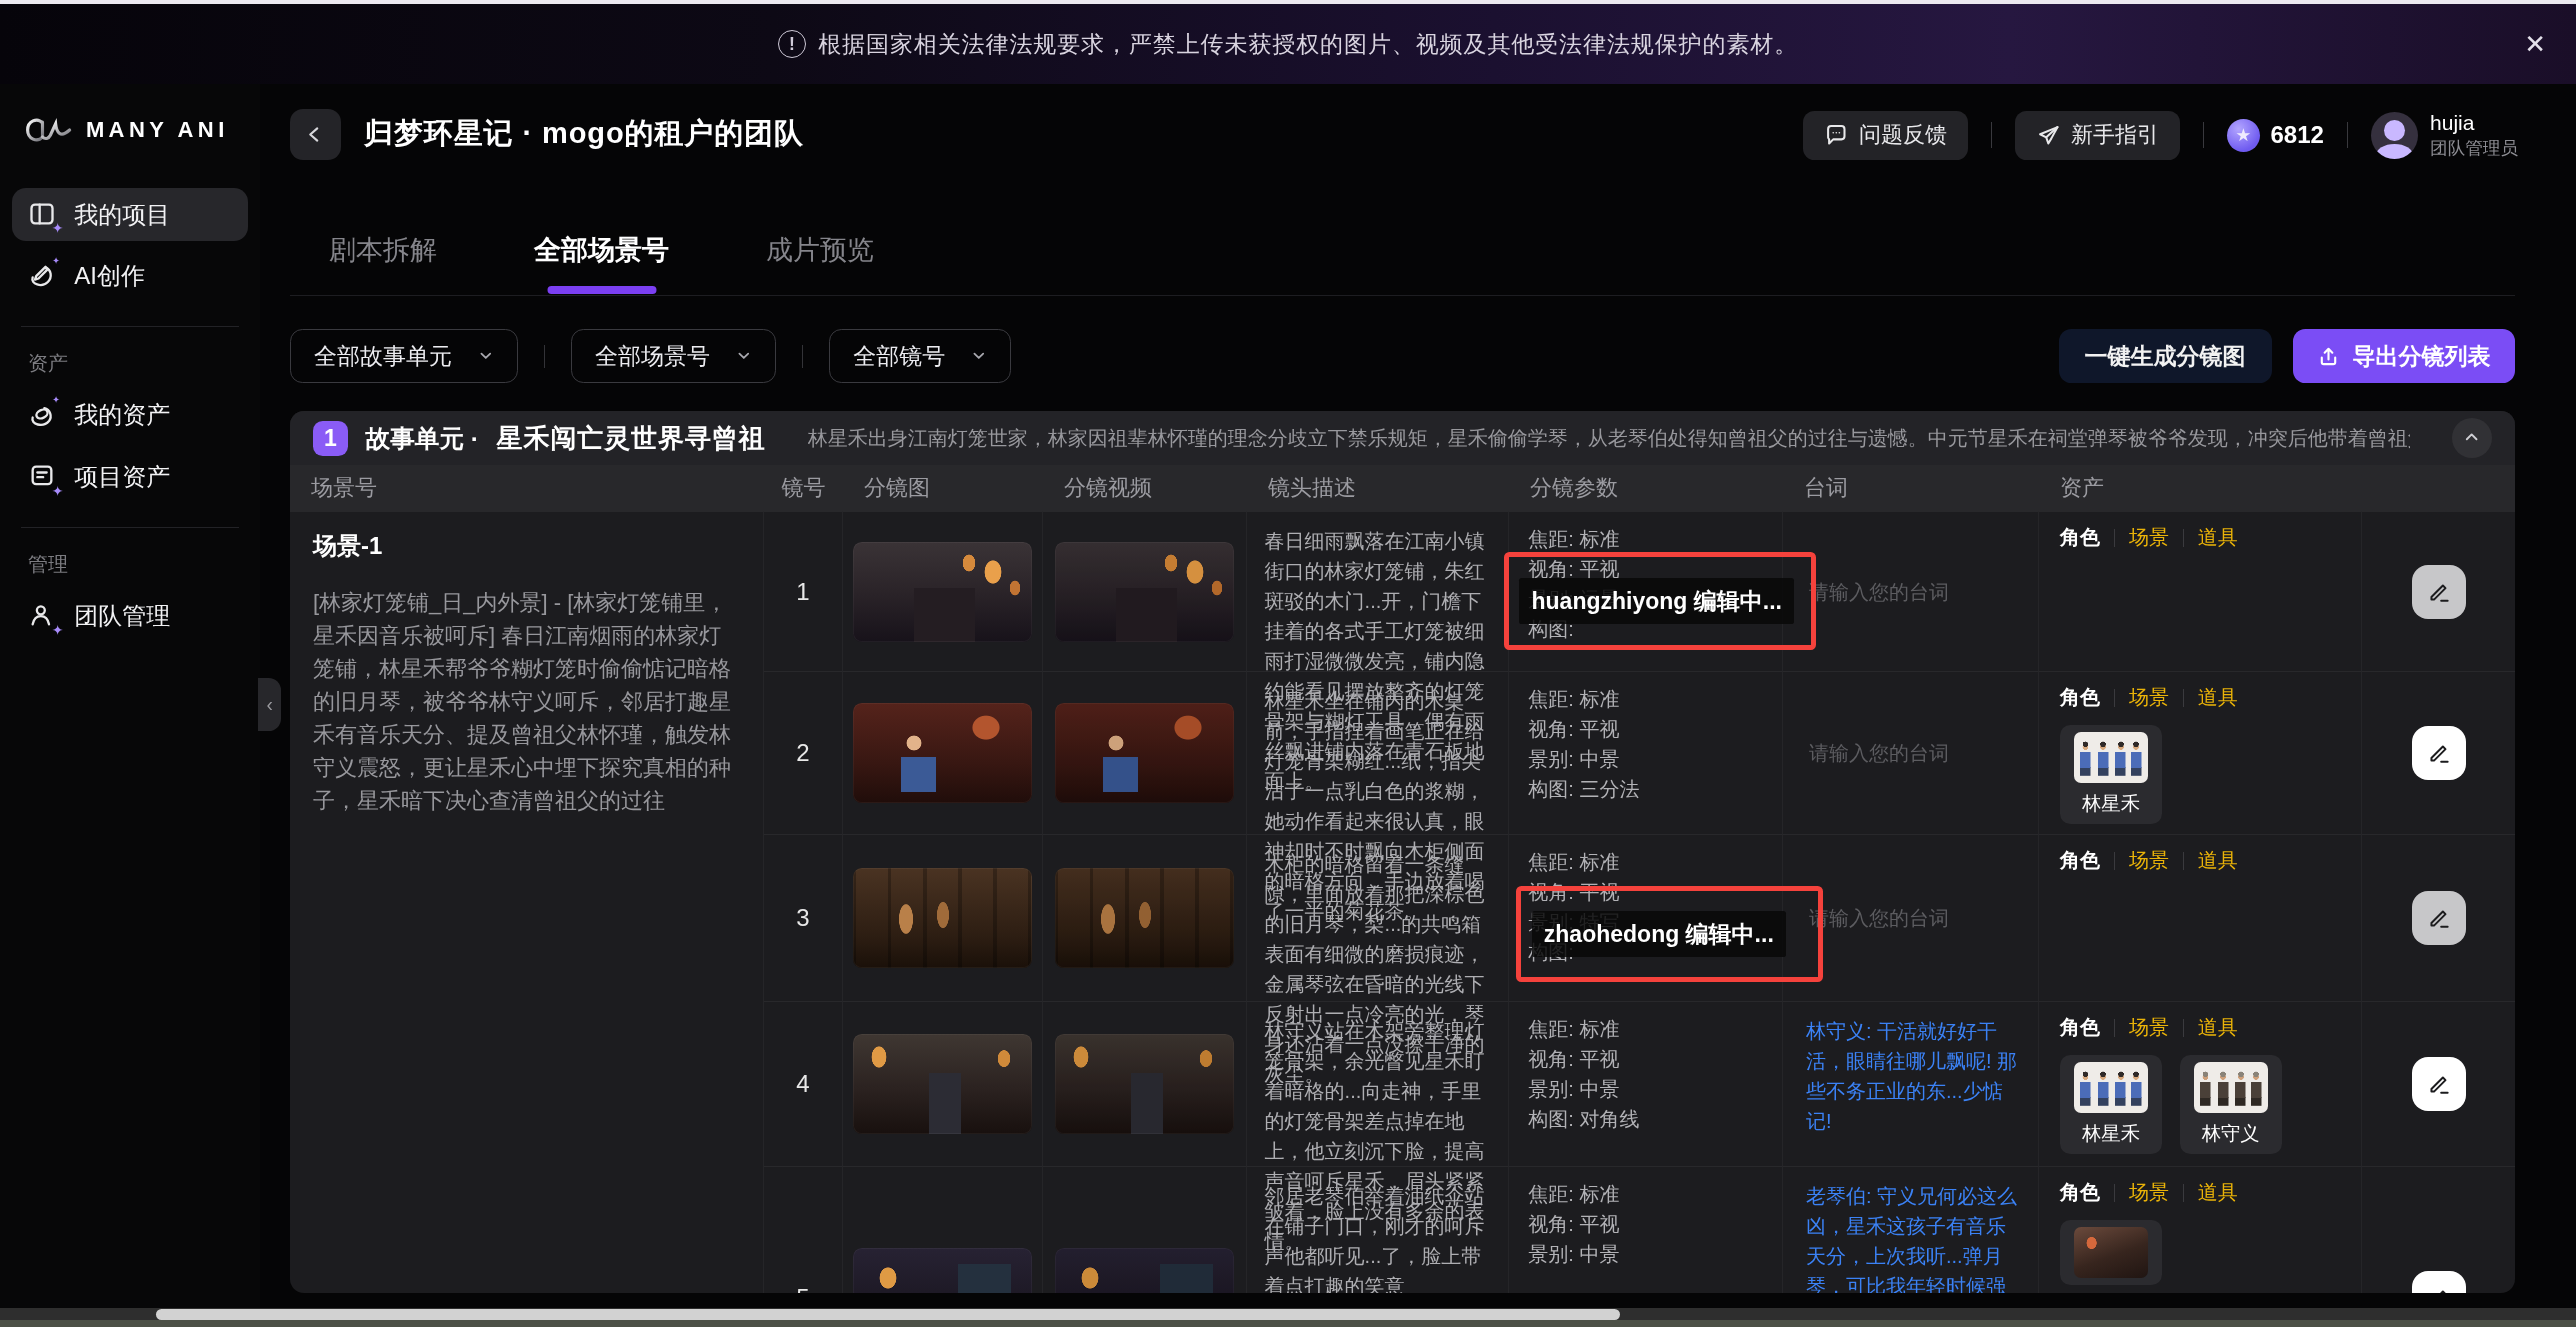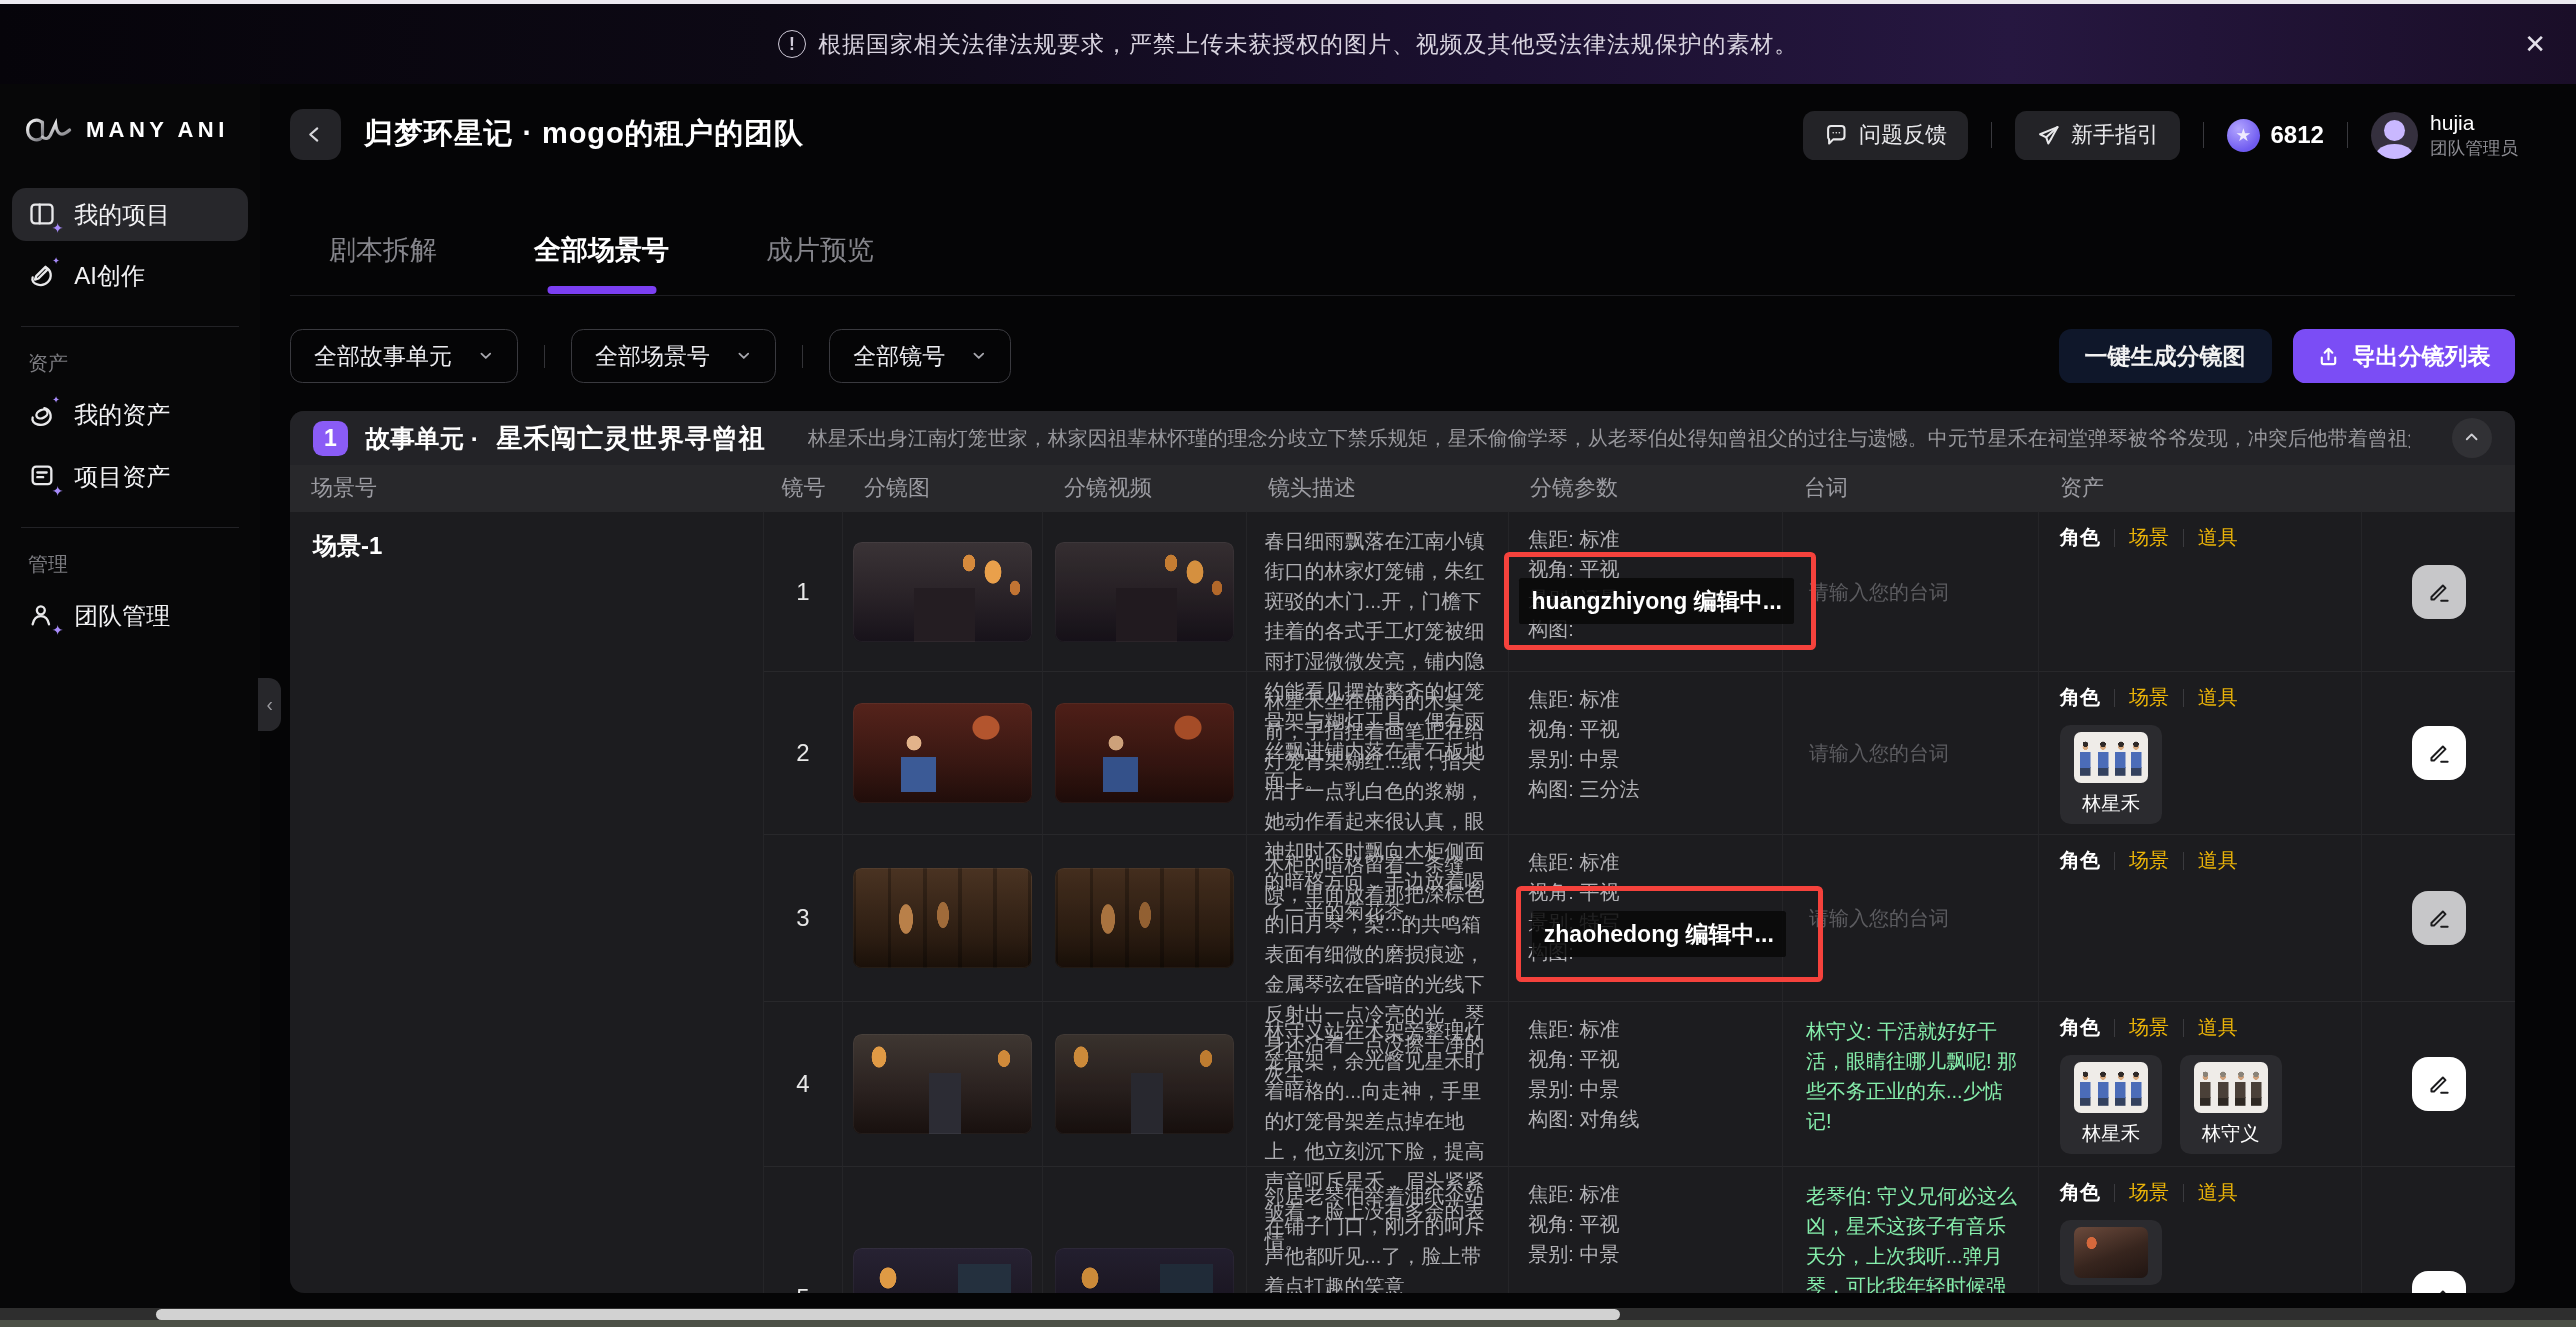--- a/index.html
+++ b/index.html
@@ -79,21 +79,21 @@
   .s2{background:radial-gradient(17.6px 17.6px at 61px 40px,#e2b38a 40%,rgba(0,0,0,0) 44%),radial-gradient(26px 23px at 133px 24.6px,#b3552e 50%,rgba(0,0,0,0) 54%),linear-gradient(#3b5a96,#3b5a96) 48px 54px/35px 35px no-repeat,linear-gradient(180deg,#55231b 0%,#381712 60%,#200d0a 100%)}
   .s3{background:radial-gradient(12.3px 26px at 53px 51px,#b98049 55%,rgba(0,0,0,0) 59%),radial-gradient(10.5px 23px at 90px 47px,#a06b3a 55%,rgba(0,0,0,0) 59%),repeating-linear-gradient(90deg,rgba(0,0,0,.28) 0 3.5px,rgba(0,0,0,0) 3.5px 35px),linear-gradient(180deg,#4a3322 0%,#2c1d12 70%,#1a1009 100%)}
   .s4{background:radial-gradient(12.3px 17.6px at 26px 23px,#e09a45 58%,rgba(0,0,0,0) 62%),radial-gradient(10.5px 14px at 151px 24.6px,#d08a3a 58%,rgba(0,0,0,0) 62%),linear-gradient(#2c2c34,#2c2c34) 76px 39px/32px 61px no-repeat,linear-gradient(180deg,#3f3732 0%,#2b2220 55%,#18100e 100%)}
   .s5{background:radial-gradient(14px 17.6px at 35px 30px,#df9a44 58%,rgba(0,0,0,0) 62%),linear-gradient(#24303e,#24303e) 105px 16px/53px 35px no-repeat,linear-gradient(180deg,#272233 0%,#1b1722 60%,#120e16 100%)}
   .sb.v{filter:brightness(.9) saturate(1.05)}
   .c-desc{padding:14px 16px 0 17.6px;color:#aeaeb2;font-size:20px;line-height:30px}
   .c-params{padding:12.3px 0 0 19.3px;color:#b2b2b6;font-size:20px;line-height:30px}
   .param-line{display:block}
   .c-lines{color:#5c5c60;font-size:20px}
   .c-lines .ph{position:absolute;left:26px;top:50%;transform:translateY(-50%)}
-  .c-lines .dlg{display:block;padding:14px 16px 0 23px;color:#86efac;line-height:30px}
+  .c-lines .dlg{display:block;padding:14px 16px 0 23px;color:#3b82f6;line-height:30px}
   .c-assets{padding:12.3px 0 0 21px}
   .atabs{display:flex;gap:14px;align-items:center;font-size:20px}
   .atab{color:#eab308;cursor:pointer}
   .atab.on{color:#fff;font-weight:700}
   .asep{width:0.9px;height:17.6px;background:#3a3a3e}
   .cards{display:flex;gap:17.6px;margin-top:14px}
   .card{width:88px;background:#2b2b2f;border-radius:10.5px;padding:7px 7px 7px;display:flex;flex-direction:column;align-items:center;cursor:pointer}
   .cthumb{width:74px;height:51px;border-radius:7px;background-repeat:no-repeat;background-color:#efece8}
   .cthumb.boy{background-image:
     radial-gradient(4.4px 4.4px at 11.4px 12.3px,#2f2a28 60%,rgba(0,0,0,0) 66%),radial-gradient(4.4px 4.4px at 29px 12.3px,#2f2a28 60%,rgba(0,0,0,0) 66%),radial-gradient(4.4px 4.4px at 47px 12.3px,#2f2a28 60%,rgba(0,0,0,0) 66%),radial-gradient(4.4px 4.4px at 62px 12.3px,#2f2a28 60%,rgba(0,0,0,0) 66%),
@@ -317,20 +317,21 @@
       <div class="th">分镜图</div>
       <div class="th">分镜视频</div>
       <div class="th">镜头描述</div>
       <div class="th">分镜参数</div>
       <div class="th">台词</div>
       <div class="th">资产</div>
       <div class="th"></div>
 
       <div class="td c-scene" style="grid-column:1;grid-row:2/span 5">
         <div class="scene-name">场景-1</div>
+        <div class="scene-desc">[林家灯笼铺_日_内外景] - [林家灯笼铺里，星禾因音乐被呵斥]  春日江南烟雨的林家灯笼铺，林星禾帮爷爷糊灯笼时偷偷惦记暗格的旧月琴，被爷爷林守义呵斥，邻居打趣星禾有音乐天分、提及曾祖父林怀瑾，触发林守义震怒，更让星禾心中埋下探究真相的种子，星禾暗下决心查清曾祖父的过往</div>
       </div>
 
       <div class="td c-no">1</div>
       <div class="td c-img">
           <div class="sb s1"></div>
         </div>
       <div class="td c-img">
           <div class="sb s1 v"></div>
         </div>
       <div class="td c-desc">春日细雨飘落在江南小镇街口的林家灯笼铺，朱红斑驳的木门...开，门檐下挂着的各式手工灯笼被细雨打湿微微发亮，铺内隐约能看见摆放整齐的灯笼骨架与糊灯工具，偶有雨丝飘进铺内落在青石板地面上。</div>

